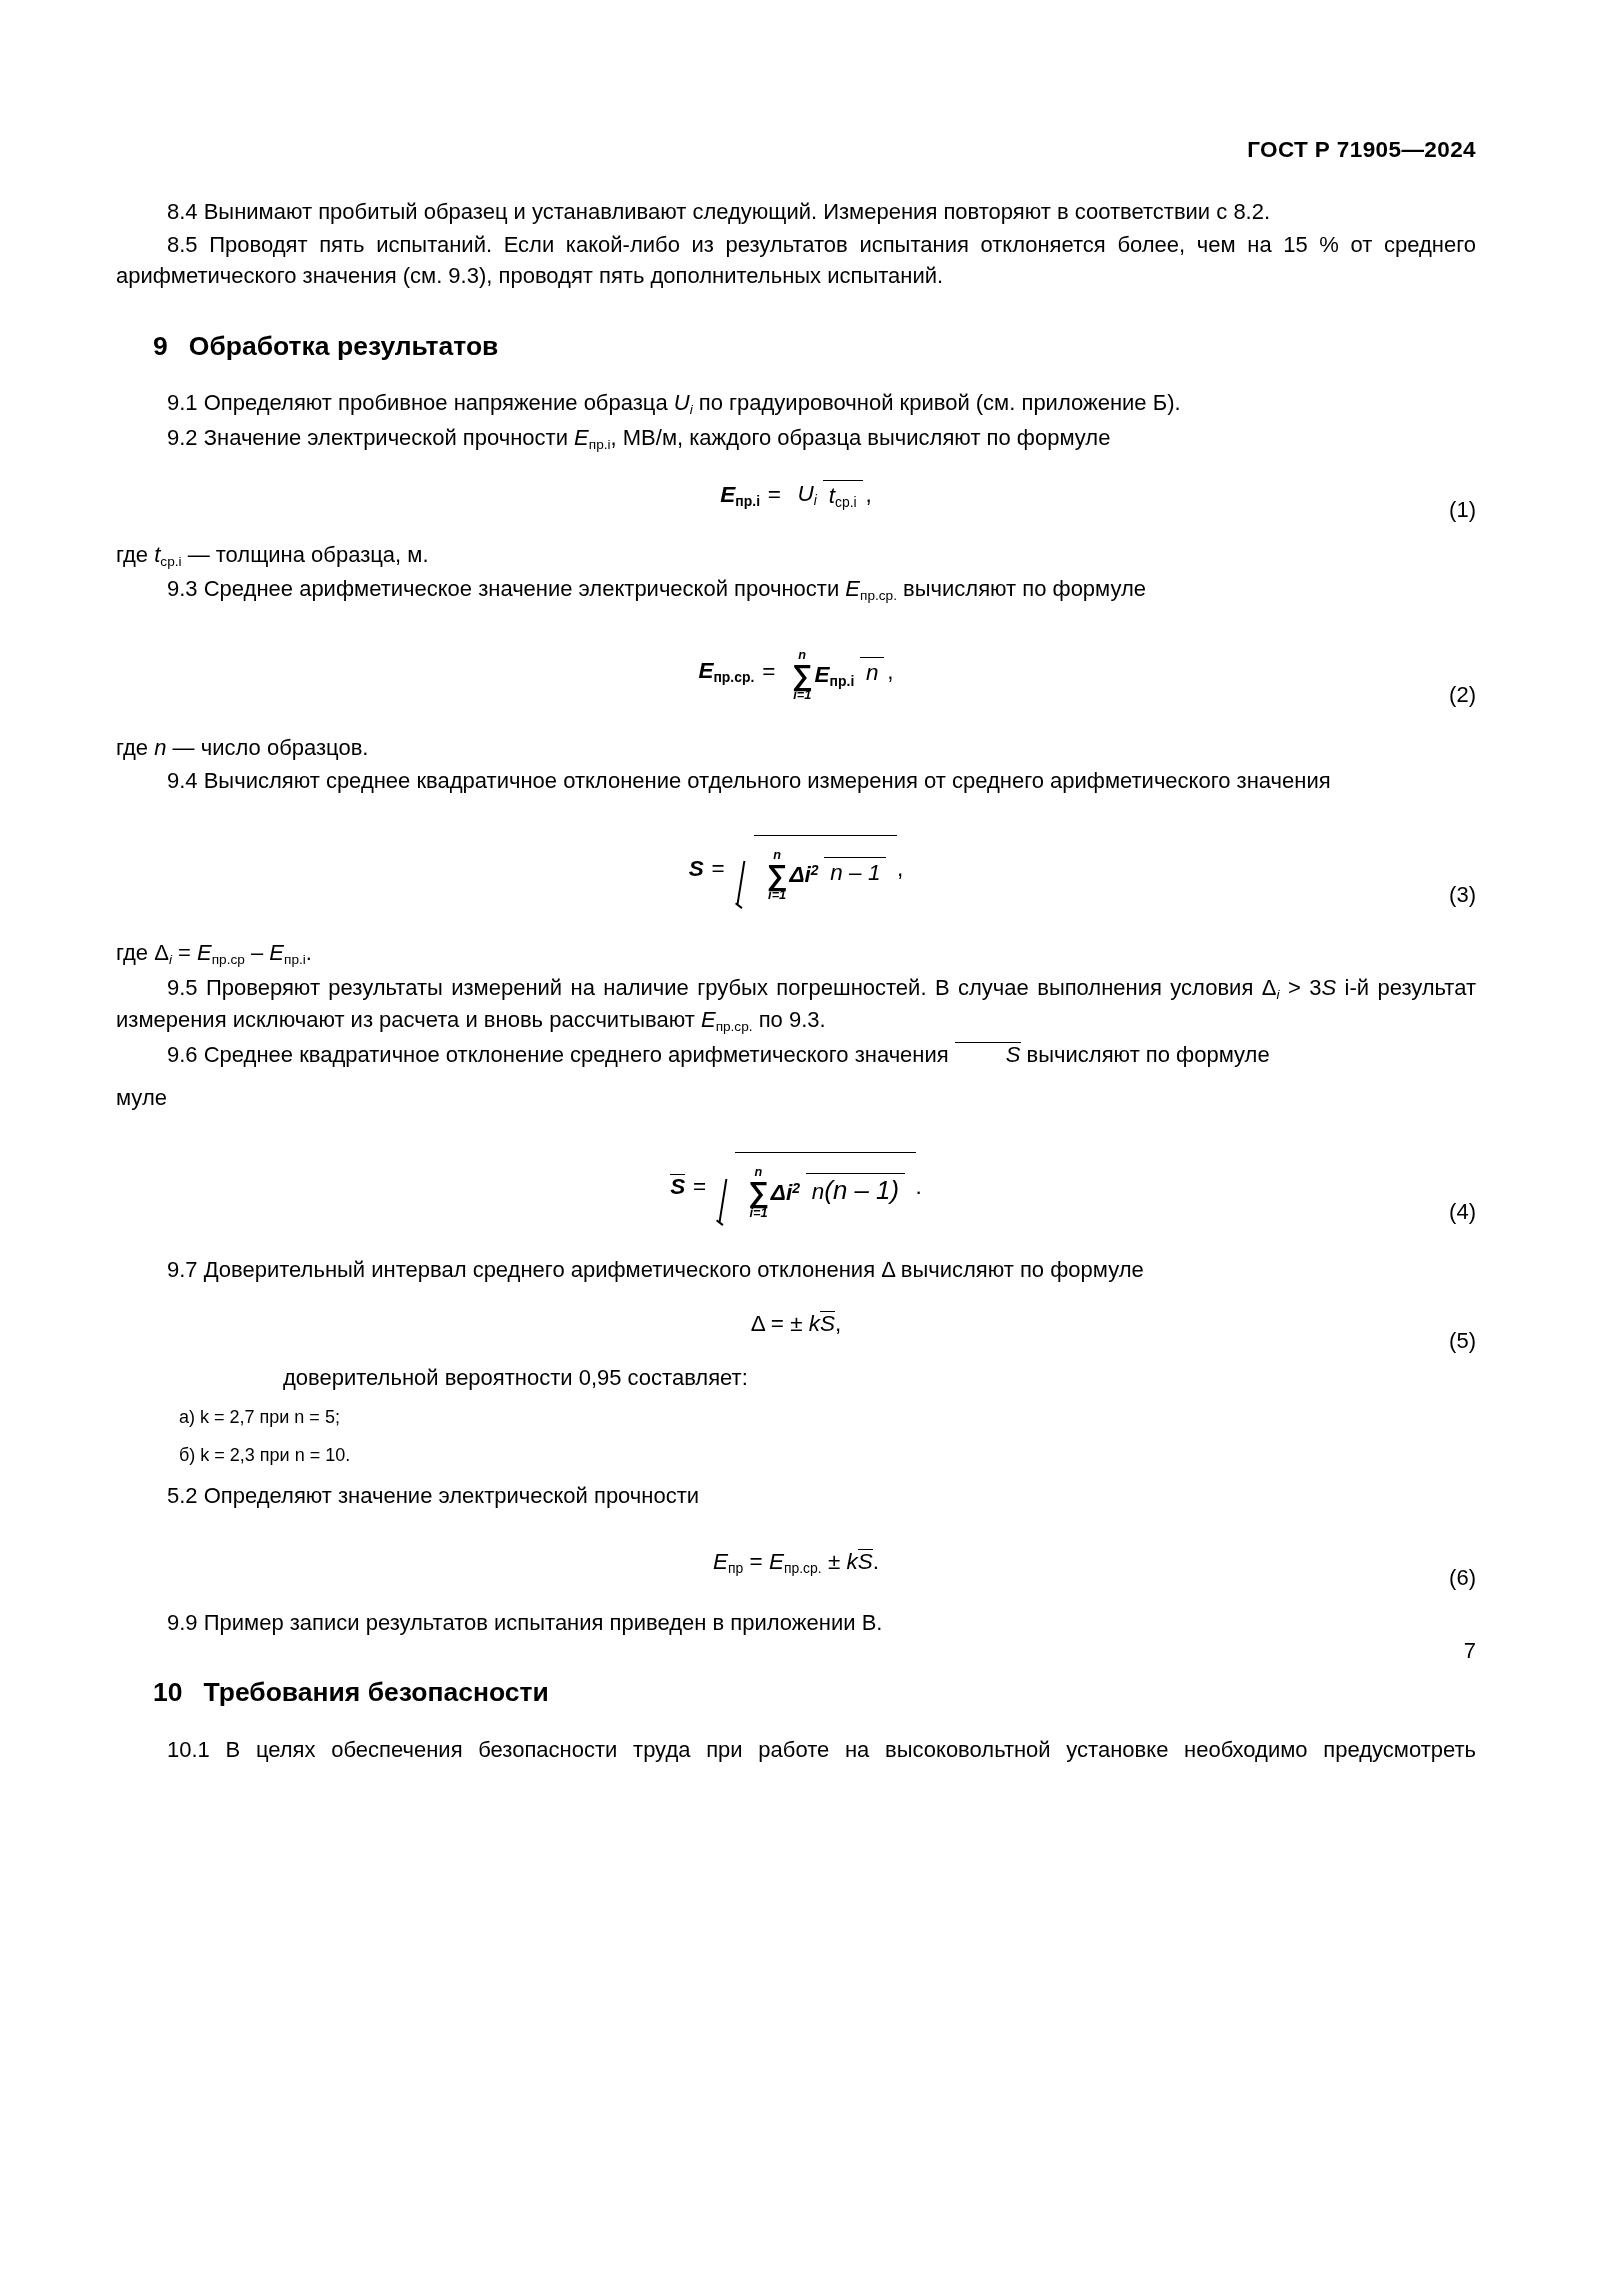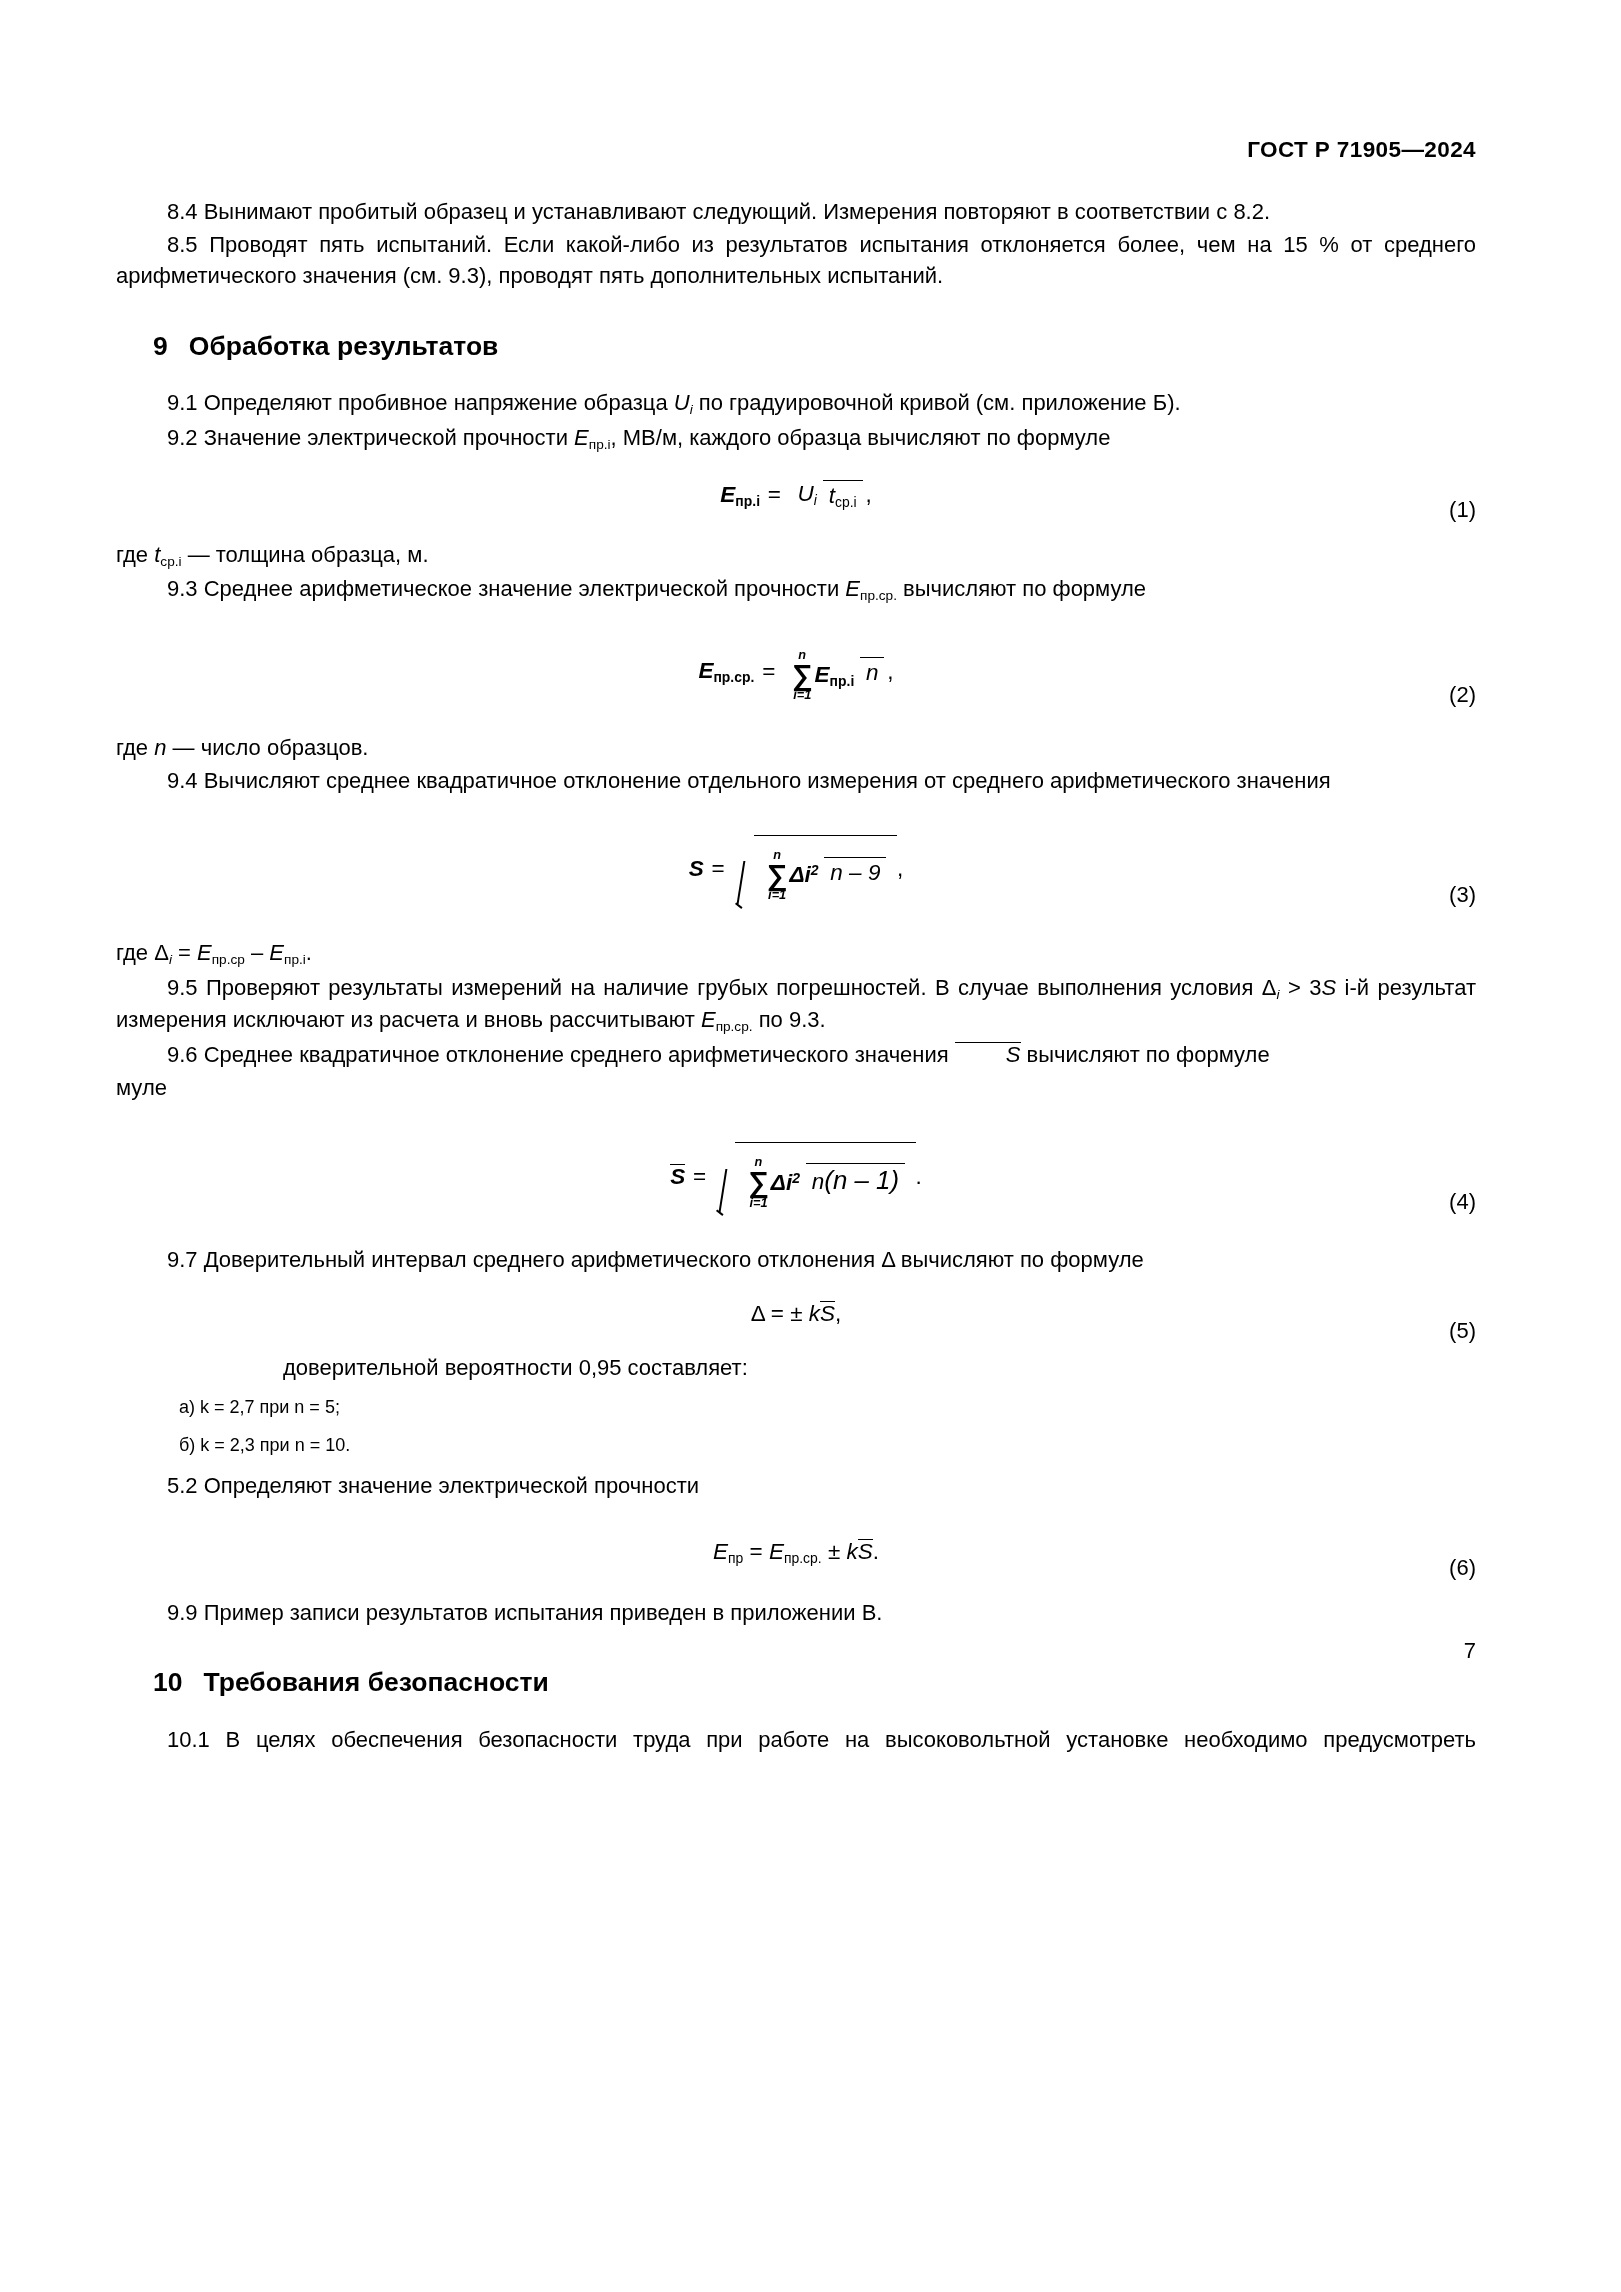--- a/index.html
+++ b/index.html
@@ -24,21 +24,21 @@
     margin:0 0 33px 0;
   }
   .para {
     font-size:22px;
     line-height:1.42;
     text-align:justify;
     margin:0 0 2px 0;
     text-indent:51px;
   }
   .para.noindent { text-indent:0; }
-  .para.tight { margin-bottom:2px; }
+  .para.tight { margin-bottom:12px; }
   h2.sec {
     font-size:26.5px;
     font-weight:bold;
     margin:39px 0 25.5px 0;
     text-indent:37px;
   }
   h2.sec .num { margin-right:13.7px; }
   .formula-row {
     position:relative;
     margin:25.5px 0 19.6px 0;
@@ -217,21 +217,21 @@
               <span class="top">
                 <span class="sumwrap">
                   <span class="sum">
                     <span class="lim">n</span>
                     <span class="sig">∑</span>
                     <span class="lim">i=1</span>
                   </span>
                   <span class="lbl" style="margin-left:2px;"><span>Δi</span><sup><span>2</span></sup></span>
                 </span>
               </span>
-              <span class="bot"><i>n – 9</i></span>
+              <span class="bot"><i>n – 1</i></span>
             </span>
           </span>
         </span>
         <span>,</span>
       </span>
     </div>
     <span class="eqno">(3)</span>
   </div>
 
   <p class="where">

